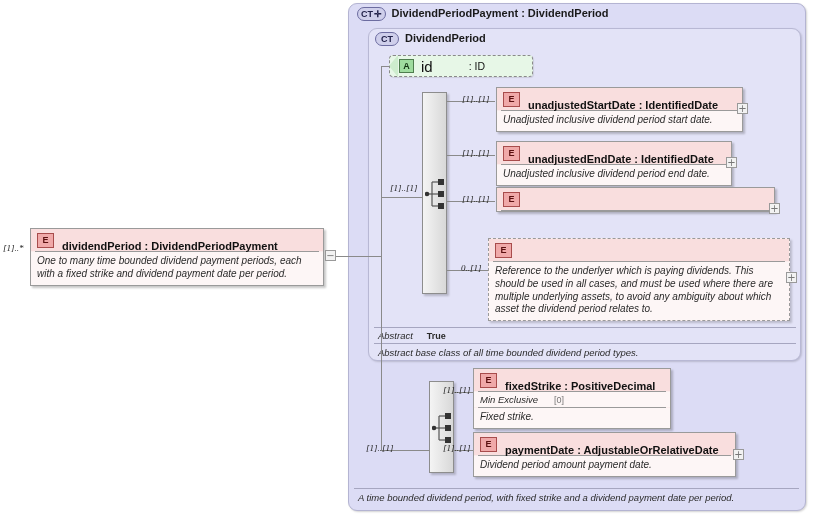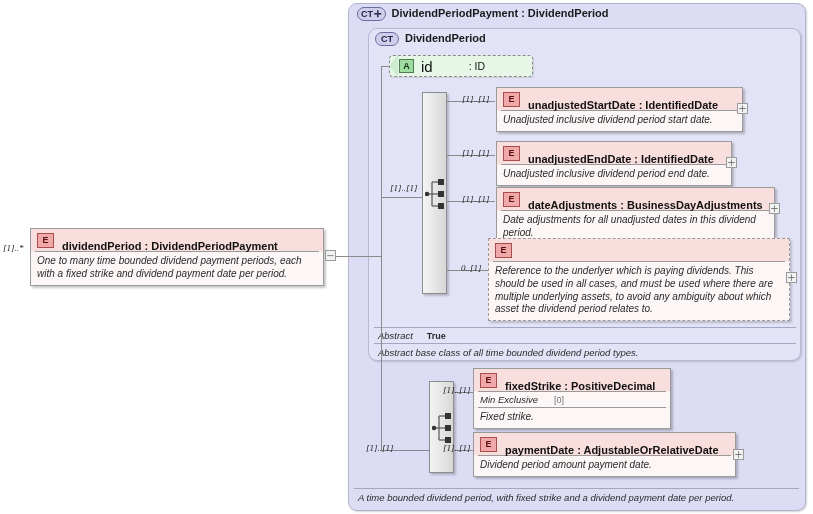--- a/index.html
+++ b/index.html
@@ -231,24 +231,22 @@
     </div>
     <div class="el-sep"></div>
     <div class="el-body">Unadjusted inclusive dividend period end date.</div>
   </div>
   <div class="toggle" style="left:726px; top:157px;">+</div>
 
   <div class="occ" style="left:462px; top:194px;">[1]..[1]</div>
   <div class="abs el-box" style="left:496px; top:187px; width:279px;">
     <div class="el-head">
       <span class="el-badge">E</span>
-      <span class="el-title"><span>dateAdjustments</span><span> : </span><span>BusinessDayAdjustments</span></span>
-    </div>
-    <div class="el-sep"></div>
-    <div class="el-body">Date adjustments for all unadjusted dates in this dividend period.</div>
+    </div>
+    <div class="el-sep"></div>
   </div>
   <div class="toggle" style="left:769px; top:203px;">+</div>
 
   <div class="occ" style="left:461px; top:263px;">0..[1]</div>
   <div class="abs el-box dashed" style="left:488px; top:238px; width:302px;">
     <div class="el-head">
       <span class="el-badge">E</span>
     </div>
     <div class="el-sep"></div>
     <div class="el-body">Reference to the underlyer which is paying dividends. This should be used in all cases, and must be used where there are multiple underlying assets, to avoid any ambiguity about which asset the dividend period relates to.</div>

